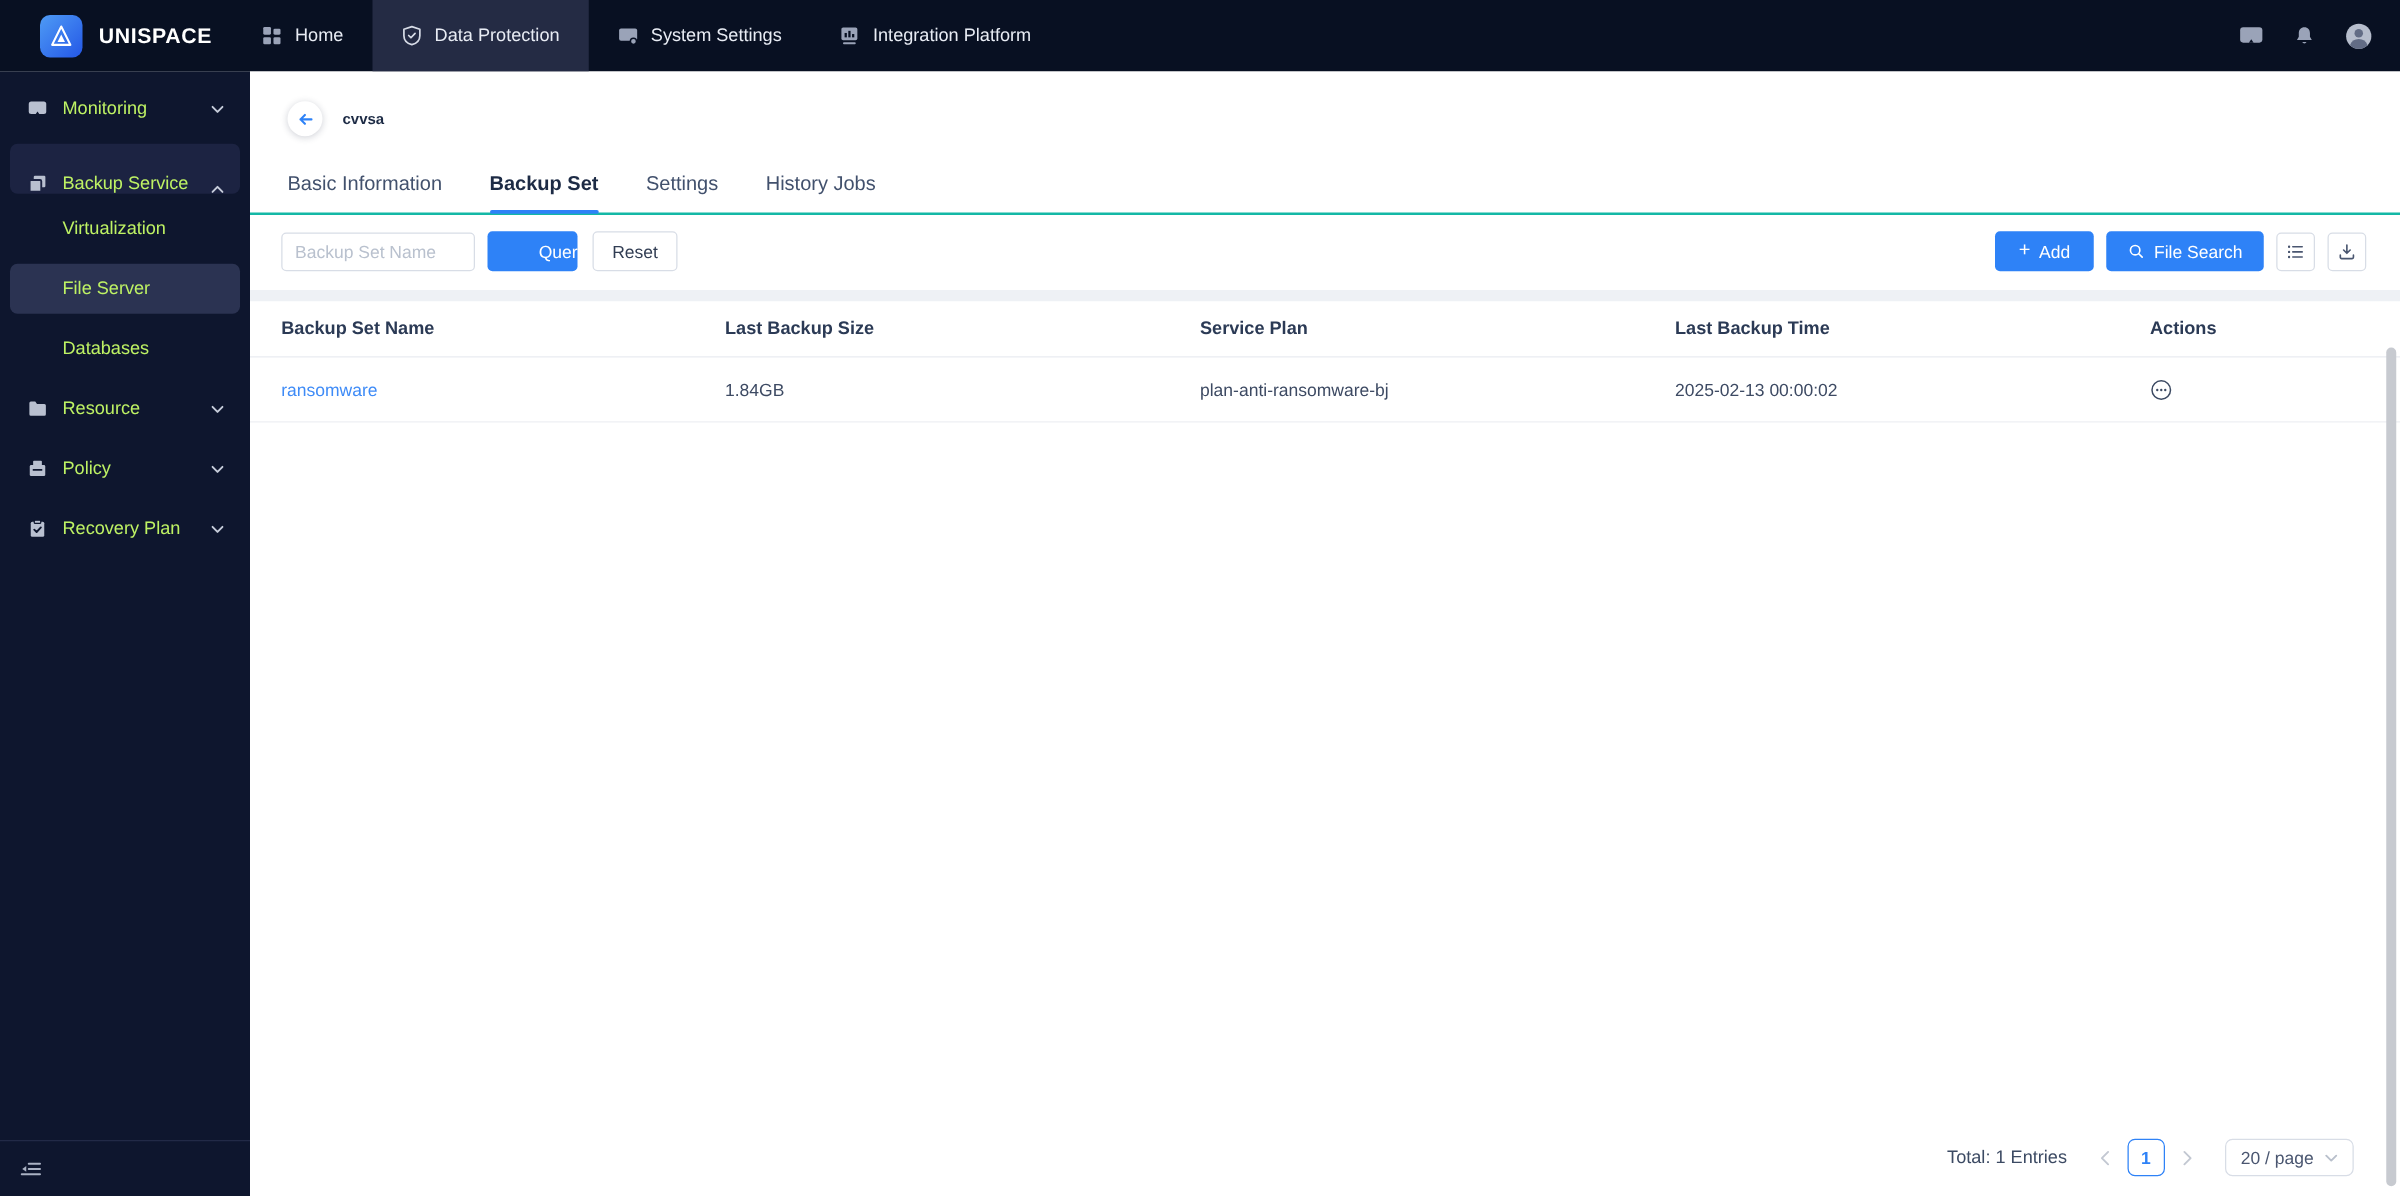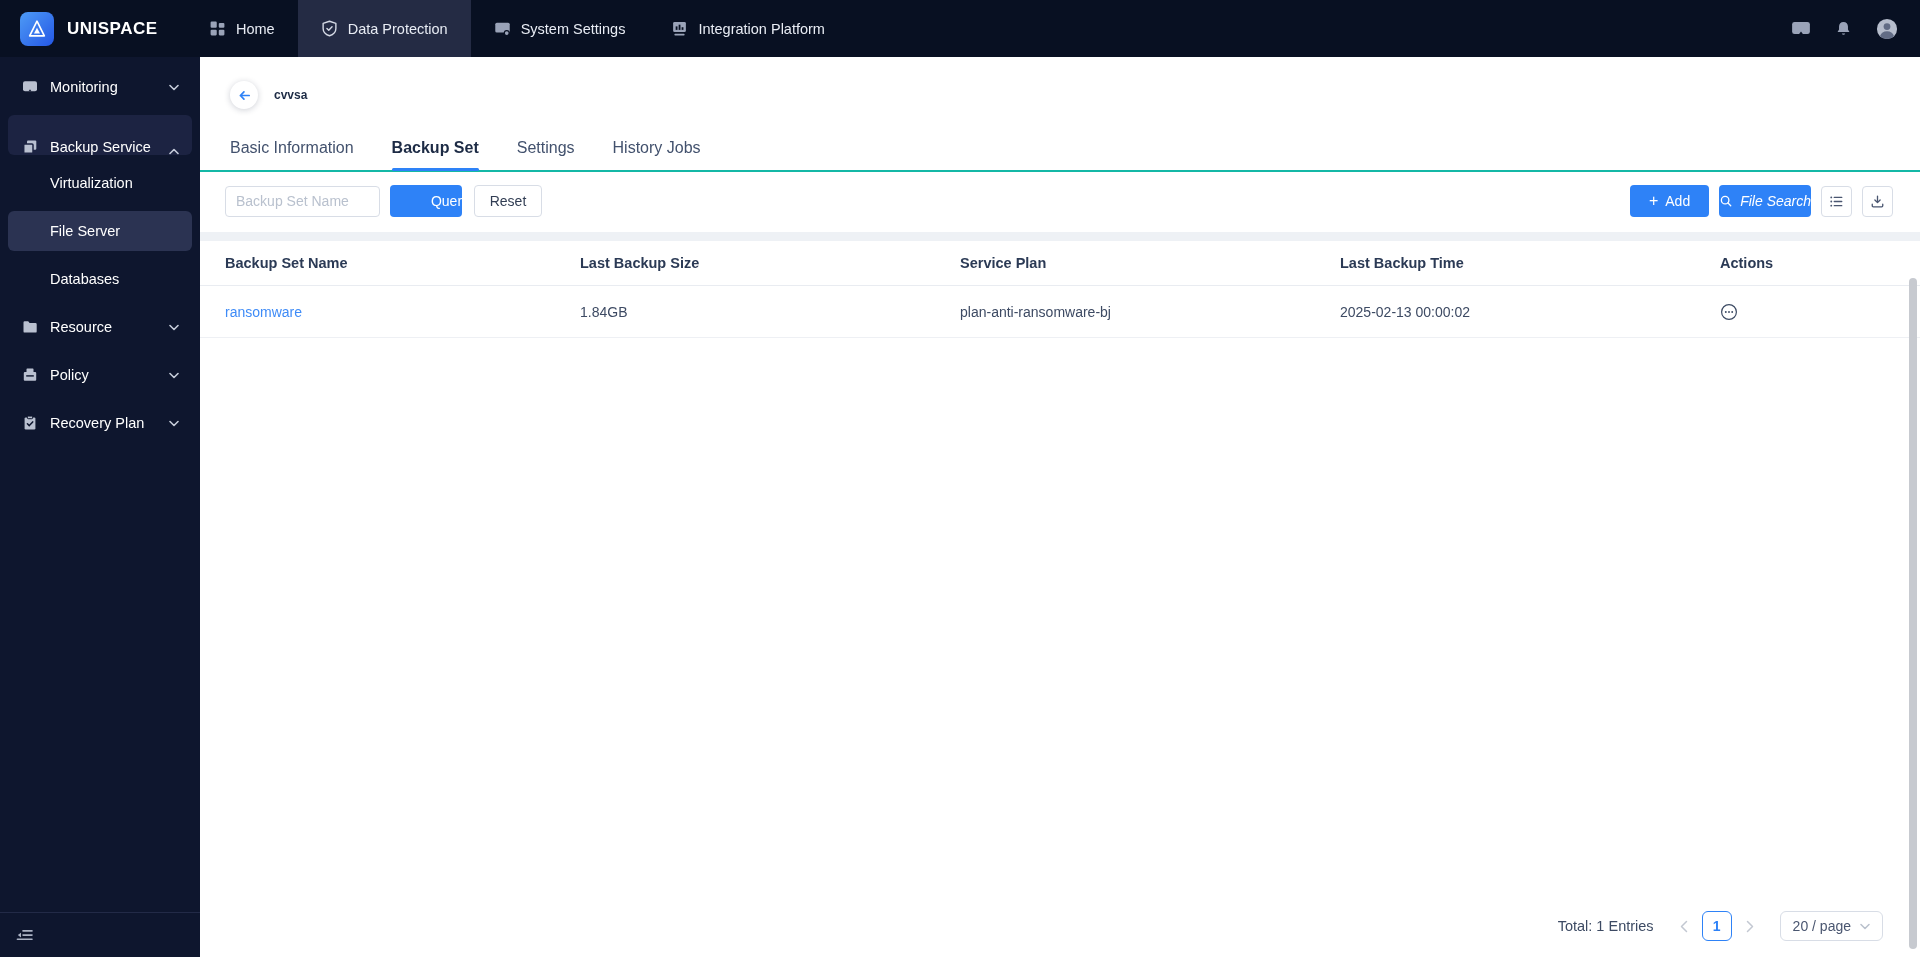--- a/index.html
+++ b/index.html
@@ -1,32 +1,32 @@
 <!DOCTYPE html>
 <html><head>
 <meta charset="utf-8">
 <style>
   * { margin:0; padding:0; box-sizing:border-box; }
   html,body { width:1920px; height:957px; overflow:hidden; font-family:"Liberation Sans", sans-serif; background:#fff; }
 
   
   .topnav { position:absolute; top:0; left:0; right:0; height:57px; background:#081022; display:flex; align-items:center; z-index:5; }
-  .brand { display:flex; align-items:center; gap:13px; padding-left:20px; width:186px; flex:0 0 auto; }
+  .brand { display:flex; align-items:center; gap:13px; padding-left:32px; width:186px; flex:0 0 auto; }
   .brand-logo { width:34px; height:34px; border-radius:8px; background:linear-gradient(135deg,#4e9bf5,#2457e6); display:flex; align-items:center; justify-content:center; }
   .brand-name { color:#fff; font-size:17px; font-weight:700; letter-spacing:.5px; }
   .nav-items { display:flex; height:100%; }
   .nav-item { display:flex; align-items:center; gap:10px; padding:0 23px; color:#e8ecf4; font-size:14.5px; cursor:pointer; }
   .nav-item .nicon { display:flex; }
   .nav-item.active { background:#242b44; }
   .topnav-right { margin-left:auto; display:flex; align-items:center; gap:24px; padding-right:22px; }
   .topnav-right .ticon { display:flex; cursor:pointer; }
 
   
   .sidebar { position:absolute; top:57px; left:0; bottom:0; width:200px; background:#0e162e; padding-top:10px; }
-  .side-item { height:40px; margin:0 8px 8px; display:flex; align-items:center; border-radius:6px; color:#ffffff; font-size:14.5px; cursor:pointer; }
+  .side-item { height:40px; margin:0 8px 8px; display:flex; align-items:center; border-radius:6px; color:#bef264; font-size:14.5px; cursor:pointer; }
   .side-item .sicon { width:16px; height:16px; margin:0 12px 0 14px; flex:0 0 auto; display:flex; }
   .side-item .chev { margin-left:auto; margin-right:13px; display:flex; }
   .side-item.parent-active { background:#1c2342;align-items:flex-end; }
   .side-item.sub { padding-left:42px; }
   .side-item.sub.active { background:#2b3352; }
   .sidebar-footer { position:absolute; left:0; right:0; bottom:0; height:45px; border-top:1px solid #222a47; display:flex; align-items:center; padding-left:15px; }
 
   
   .main { position:absolute; top:57px; left:200px; right:0; bottom:0; background:#fff; }
   .page-header { display:flex; align-items:center; gap:16px; padding:24px 0 0 30px; }
@@ -41,21 +41,21 @@
   .toolbar { display:flex; align-items:center; padding:13px 27px 15px 25px; }
   .search-input { width:155px; height:31px; border:1px solid #d8dde6; border-radius:4px; padding:0 10px; font-size:14px; color:#333f55; outline:none; font-family:"Liberation Sans",sans-serif; }
   .search-input::placeholder { color:#b9c1ce; }
   .btn { height:32px; border-radius:4px; font-size:14px; display:inline-flex; align-items:center; justify-content:center; cursor:pointer; font-family:"Liberation Sans",sans-serif; }
   .btn-primary { background:#2e82f7; color:#fff; border:none;padding-left:48px; }
   .btn-plain { background:#fff; color:#313d53; border:1px solid #d8dde6; }
   .btn-query { width:72px; margin-left:10px; }
   .btn-reset { width:68px; margin-left:12px; }
   .toolbar-right { margin-left:auto; display:flex; align-items:center; gap:10px; }
   .btn-add { padding:0 19px; gap:7px; }
-  .btn-filesearch { padding:0 0; gap:7px;font-style:italic; }
+  .btn-filesearch { padding:0 17px; gap:7px; }
   .icon-btn { width:31px; height:31px; border:1px solid #d8dde6; border-radius:4px; background:#fff; display:flex; align-items:center; justify-content:center; cursor:pointer; }
 
   .band { height:9px; background:#eef1f5; }
 
   .table-header { display:flex; align-items:center; height:45px; border-bottom:1px solid #e9ecf1; }
   .th { font-size:14.5px; font-weight:700; color:#2b3a55; }
   .table-row { display:flex; align-items:center; height:52px; border-bottom:1px solid #eef0f4; }
   .td { font-size:14px; color:#3d4a63; }
   .c1 { width:380px; padding-left:25px; } .c2 { width:380px; } .c3 { width:380px; } .c4 { width:380px; } .c5 { flex:1; }
   .link { color:#3e8bf7; cursor:pointer;margin-top:13px; }

